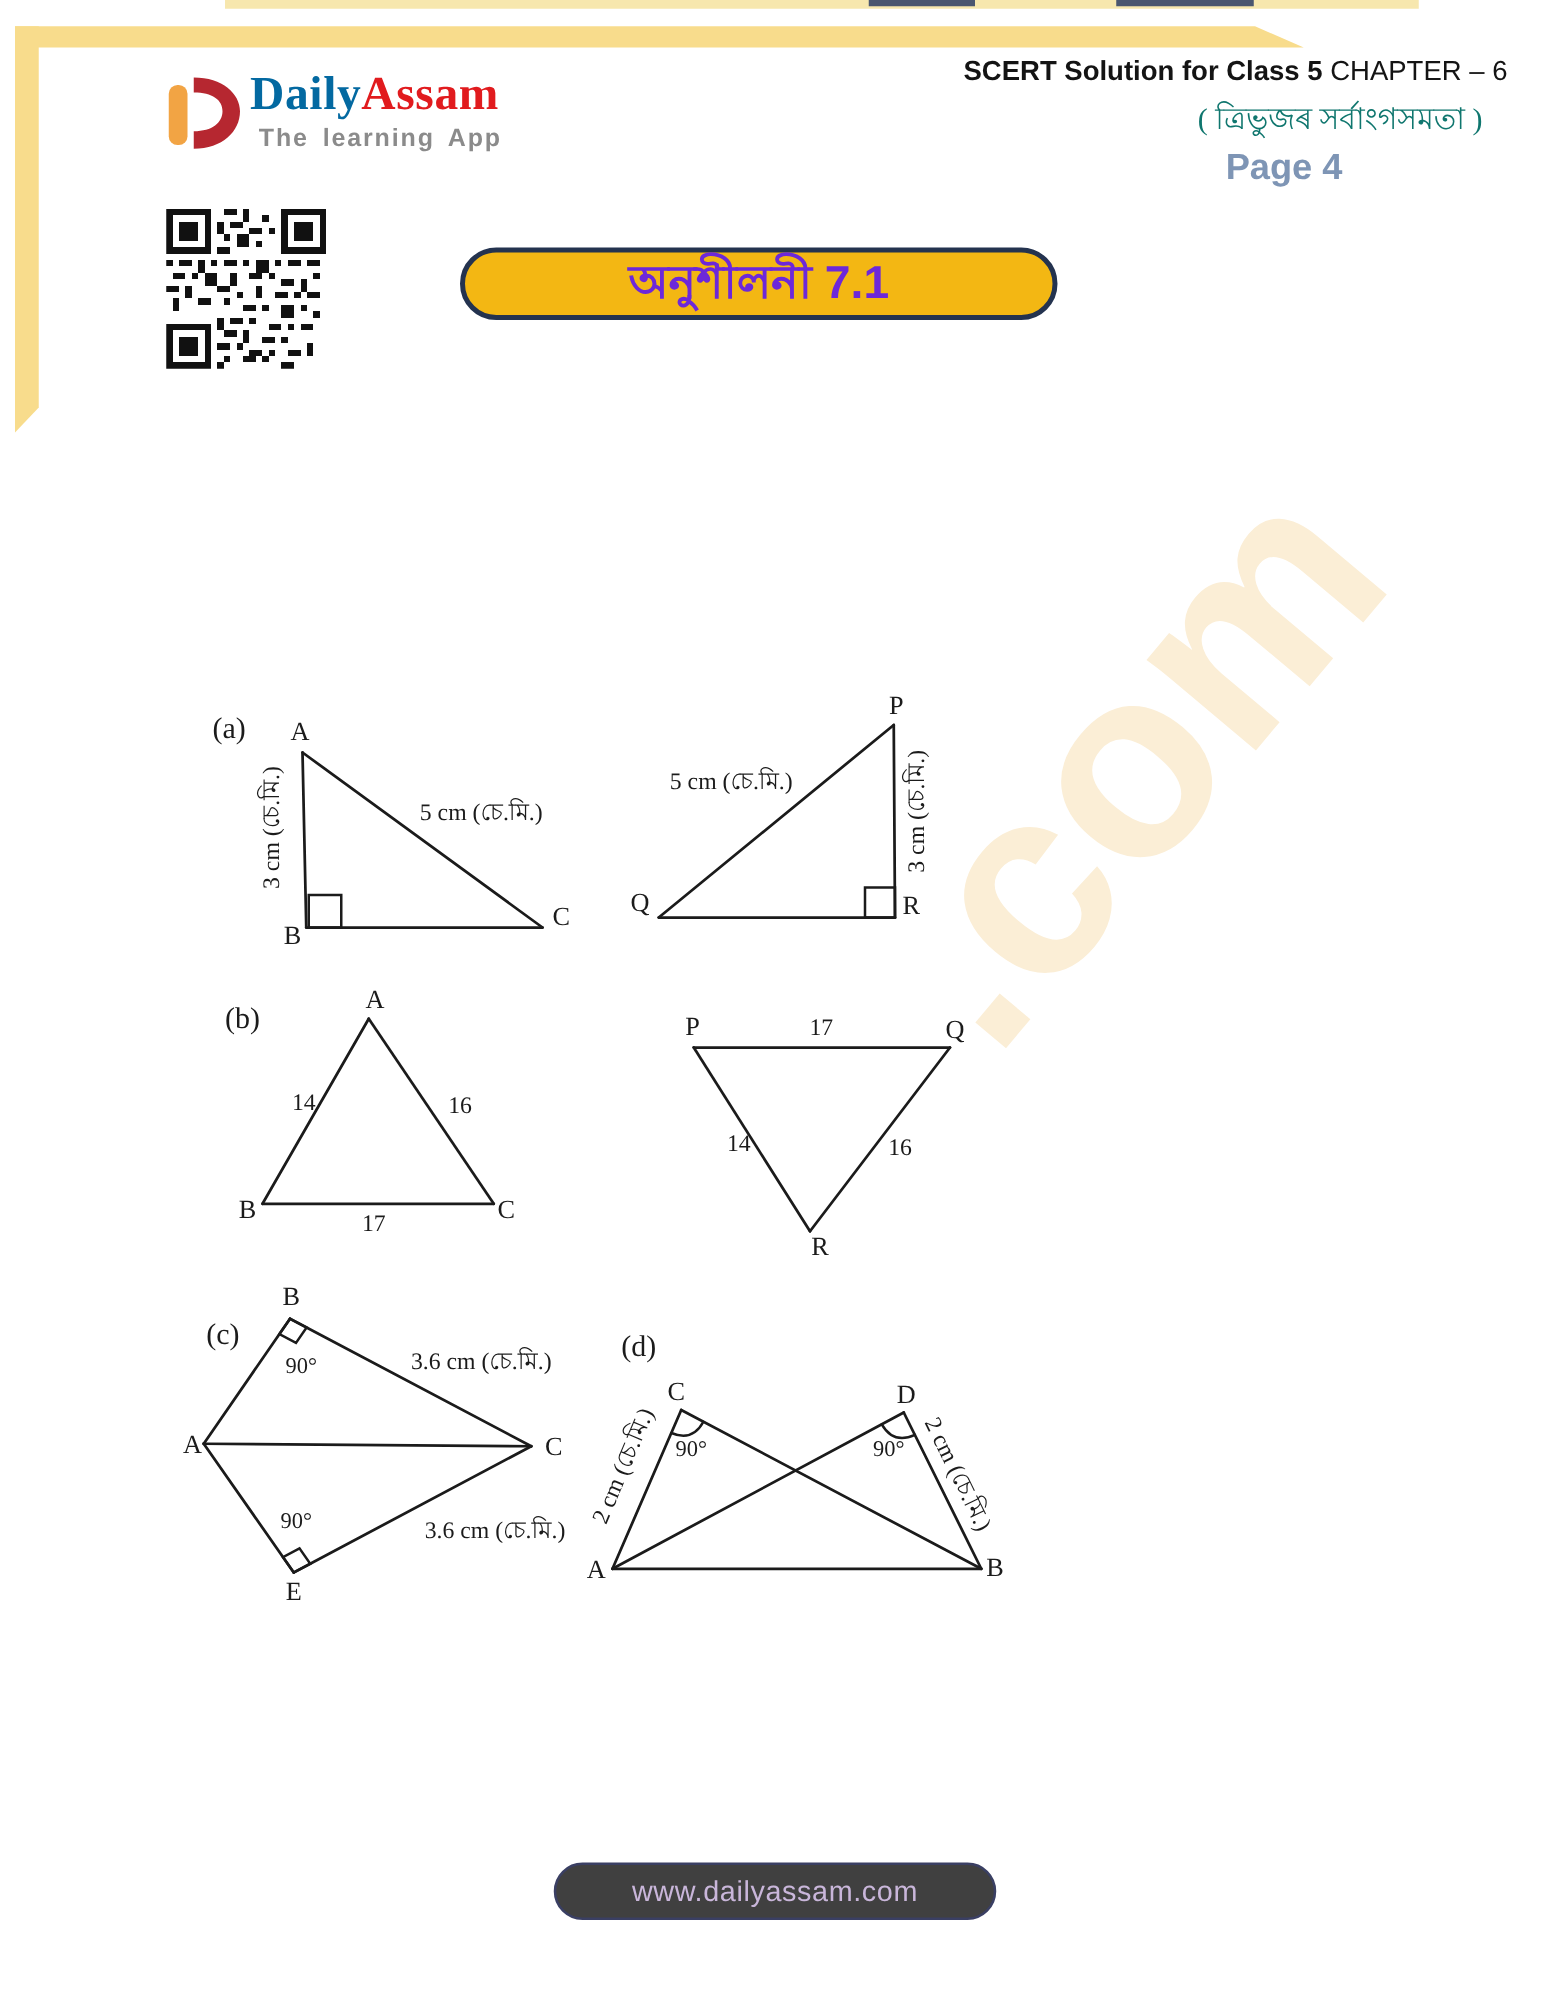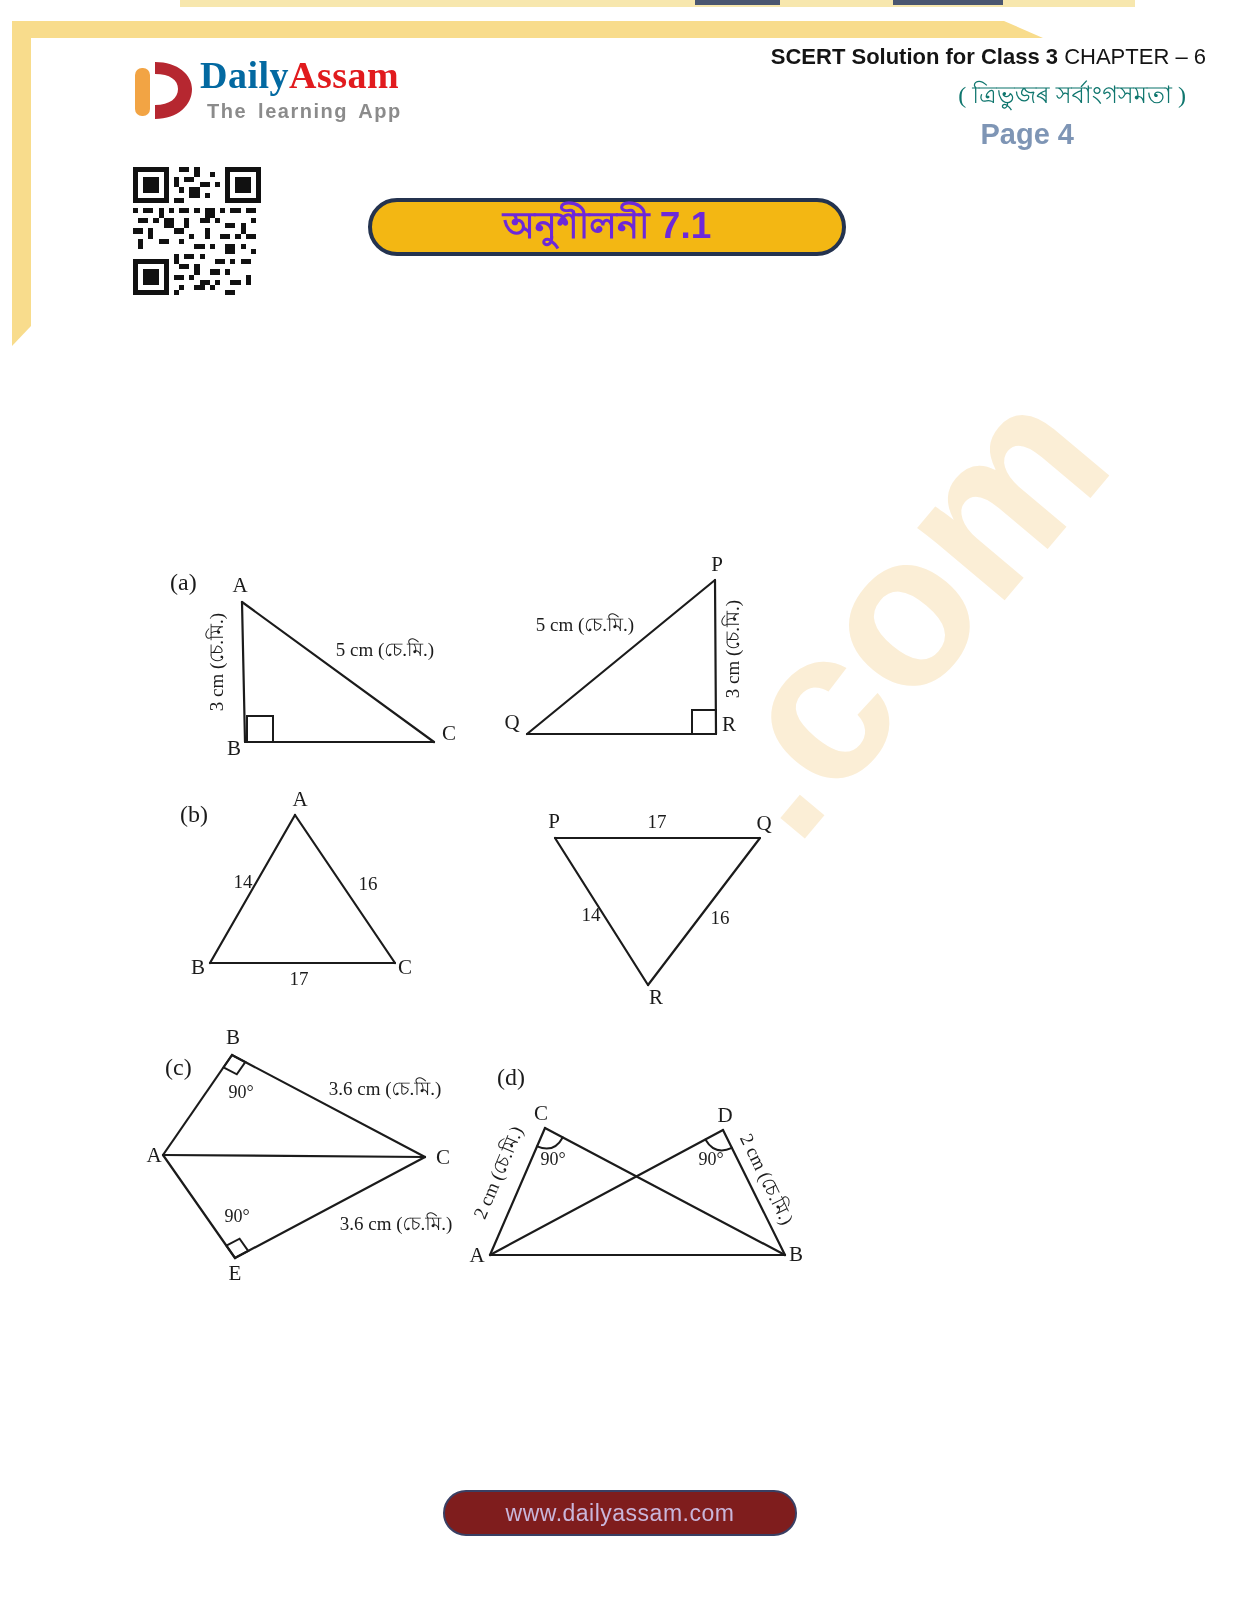--- a/index.html
+++ b/index.html
@@ -36,21 +36,21 @@
   
   .fig svg text{font-family:"Liberation Serif",serif;fill:#1b1b1b;}
   .fig{z-index:2;}
   .vtx{font-size:21px;}
   .side{font-size:19px;}
   .figlab{font-size:24px;}
   .ang{font-size:18px;}
 
   
   .footer-pill{display:flex;align-items:center;justify-content:center;
-               background:#7f1d1d;border:2px solid #3A3F63;border-radius:23px;}
+               background:#404040;border:2px solid #3A3F63;border-radius:23px;}
   .footer-pill span{font-size:23px;color:#C9B6DA;letter-spacing:.5px;}
 </style>
 </head>
 <body>
 
 <div class="page">
 
   <div class="abs" style="left:180px;top:0;width:955px;height:7px;background:#F7E7AE;"></div>
   <div class="abs" style="left:695px;top:0;width:85px;height:5px;background:#4a5670;"></div>
   <div class="abs" style="left:893px;top:0;width:110px;height:5px;background:#4a5670;"></div>
@@ -65,21 +65,21 @@
   <svg class="abs" style="left:133px;top:58px;" width="62" height="64" viewBox="0 0 62 64">
     <rect x="2" y="10" width="15" height="48" rx="7" fill="#F2A444"></rect>
     <path d="M22,4 C45,4 59,17 59,31 C59,47 45,61 22,61 L22,47 C37,47 45,40 45,31 C45,22 37,16 22,16 Z" fill="#B62730"></path>
   </svg>
   <div class="abs brand-word" style="left:200px;top:56px;">
     <span class="brand-daily">Daily</span><span class="brand-assam">Assam</span>
   </div>
   <div class="abs brand-tagline" style="left:207px;top:100px;">The learning App</div>
 
   <div class="abs doc-title" style="right:30px;top:44px;">
-    <span class="t1">SCERT Solution for Class 3</span>
+    <span class="t1">SCERT Solution for Class 5</span>
     <span class="t2">CHAPTER – 6</span>
   </div>
   <div class="abs doc-subtitle" style="right:50px;top:76px;">( ত্রিভুজৰ  সর্বাংগসমতা )</div>
   <div class="abs page-label" style="right:162px;top:118px;">Page 4</div>
 
   <svg class="abs" style="left:133px;top:167px;" width="128" height="128" viewBox="0 0 25 25" shape-rendering="crispEdges">
     <g fill="#111">
       <rect x="0" y="0" width="7" height="7"></rect>
         <rect x="1" y="1" width="5" height="5" fill="#fff"></rect>
         <rect x="2" y="2" width="3" height="3"></rect>

